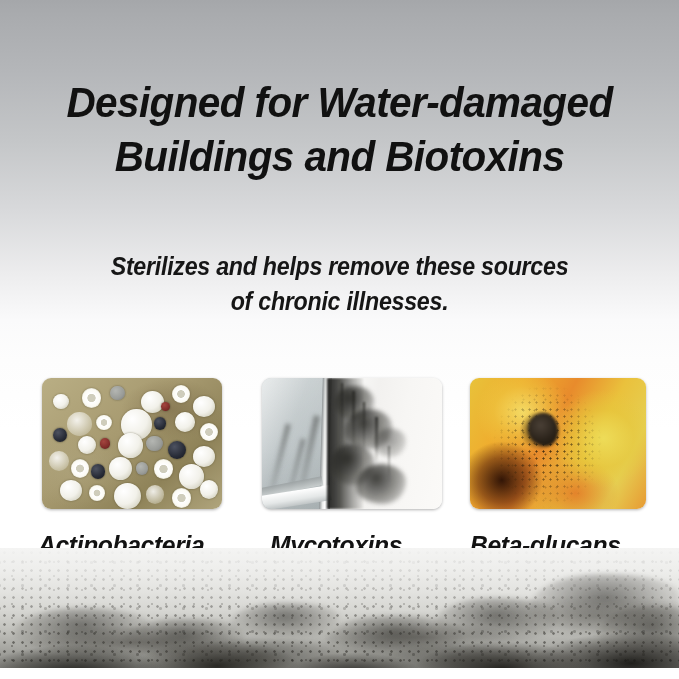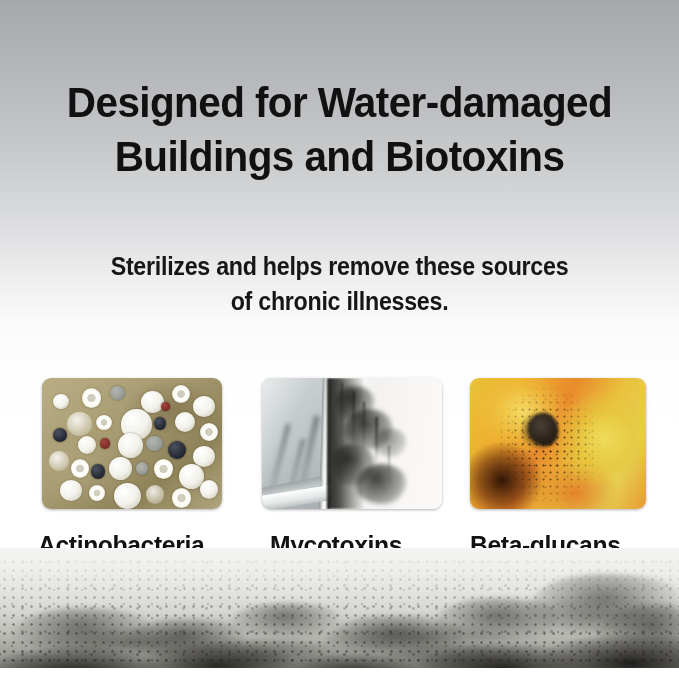--- a/index.html
+++ b/index.html
@@ -10,20 +10,21 @@
   body {
     font-family: "Liberation Sans", sans-serif;
   }
 
   #poster {
     position: relative;
     width: 679px;
     height: 668px;
     overflow: hidden;
     background: #ffffff;
+    font-style: italic;
   }
 
   
   .bg-gradient {
     position: absolute;
     left: 0; top: 0;
     width: 679px;
     height: 679px;
     background: linear-gradient(to bottom,
         #a5a7aa 0px,

